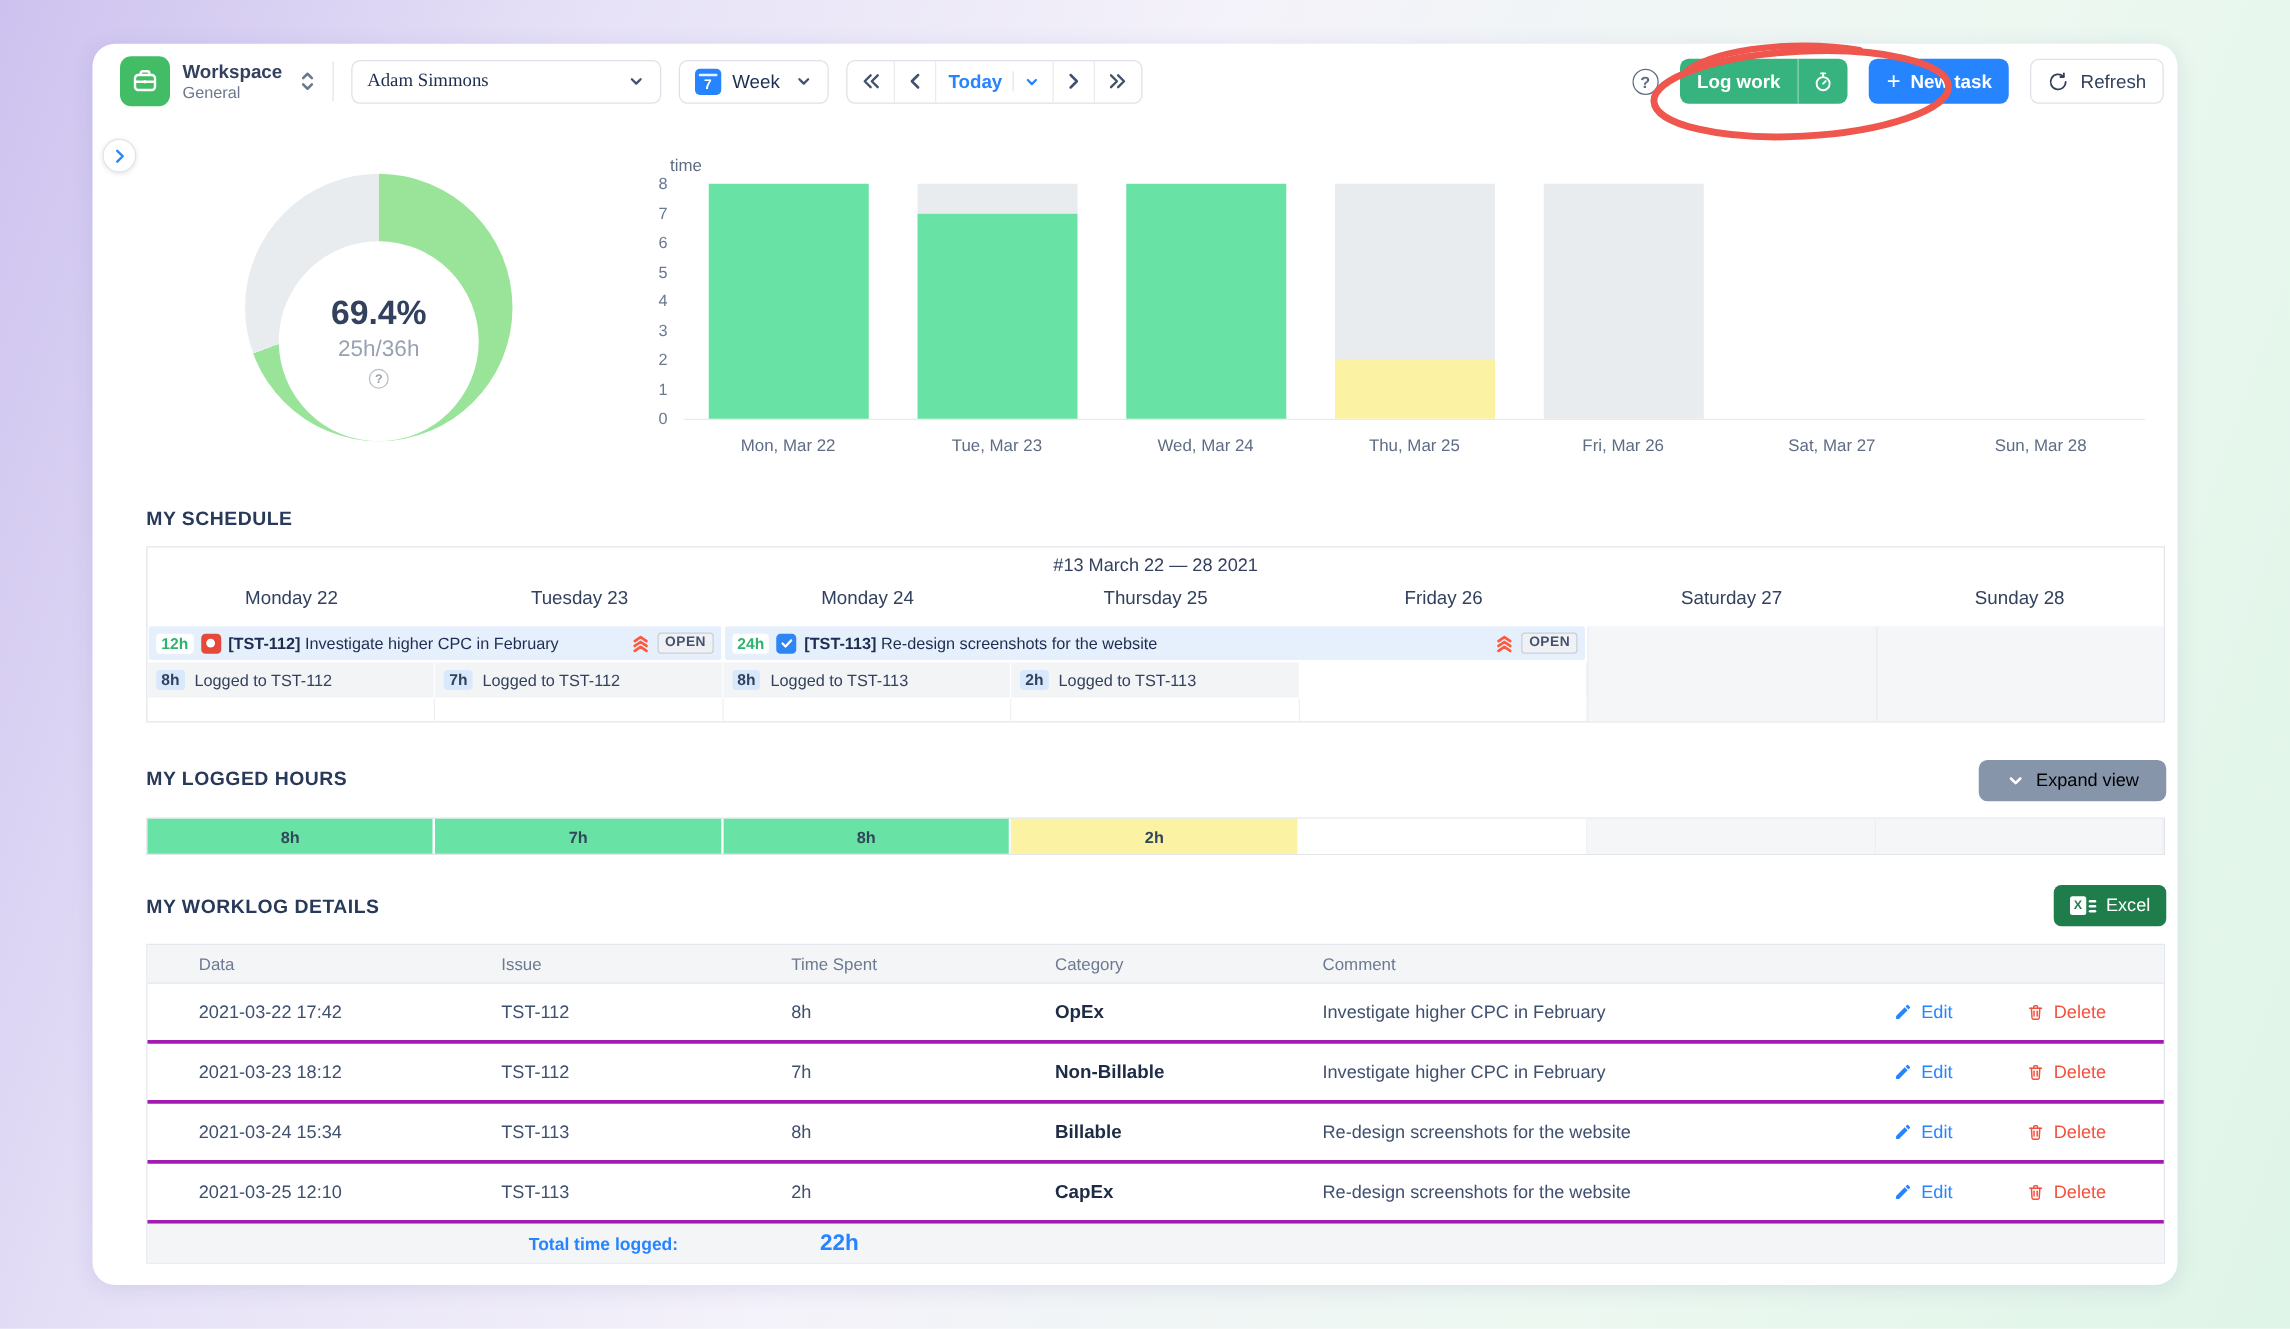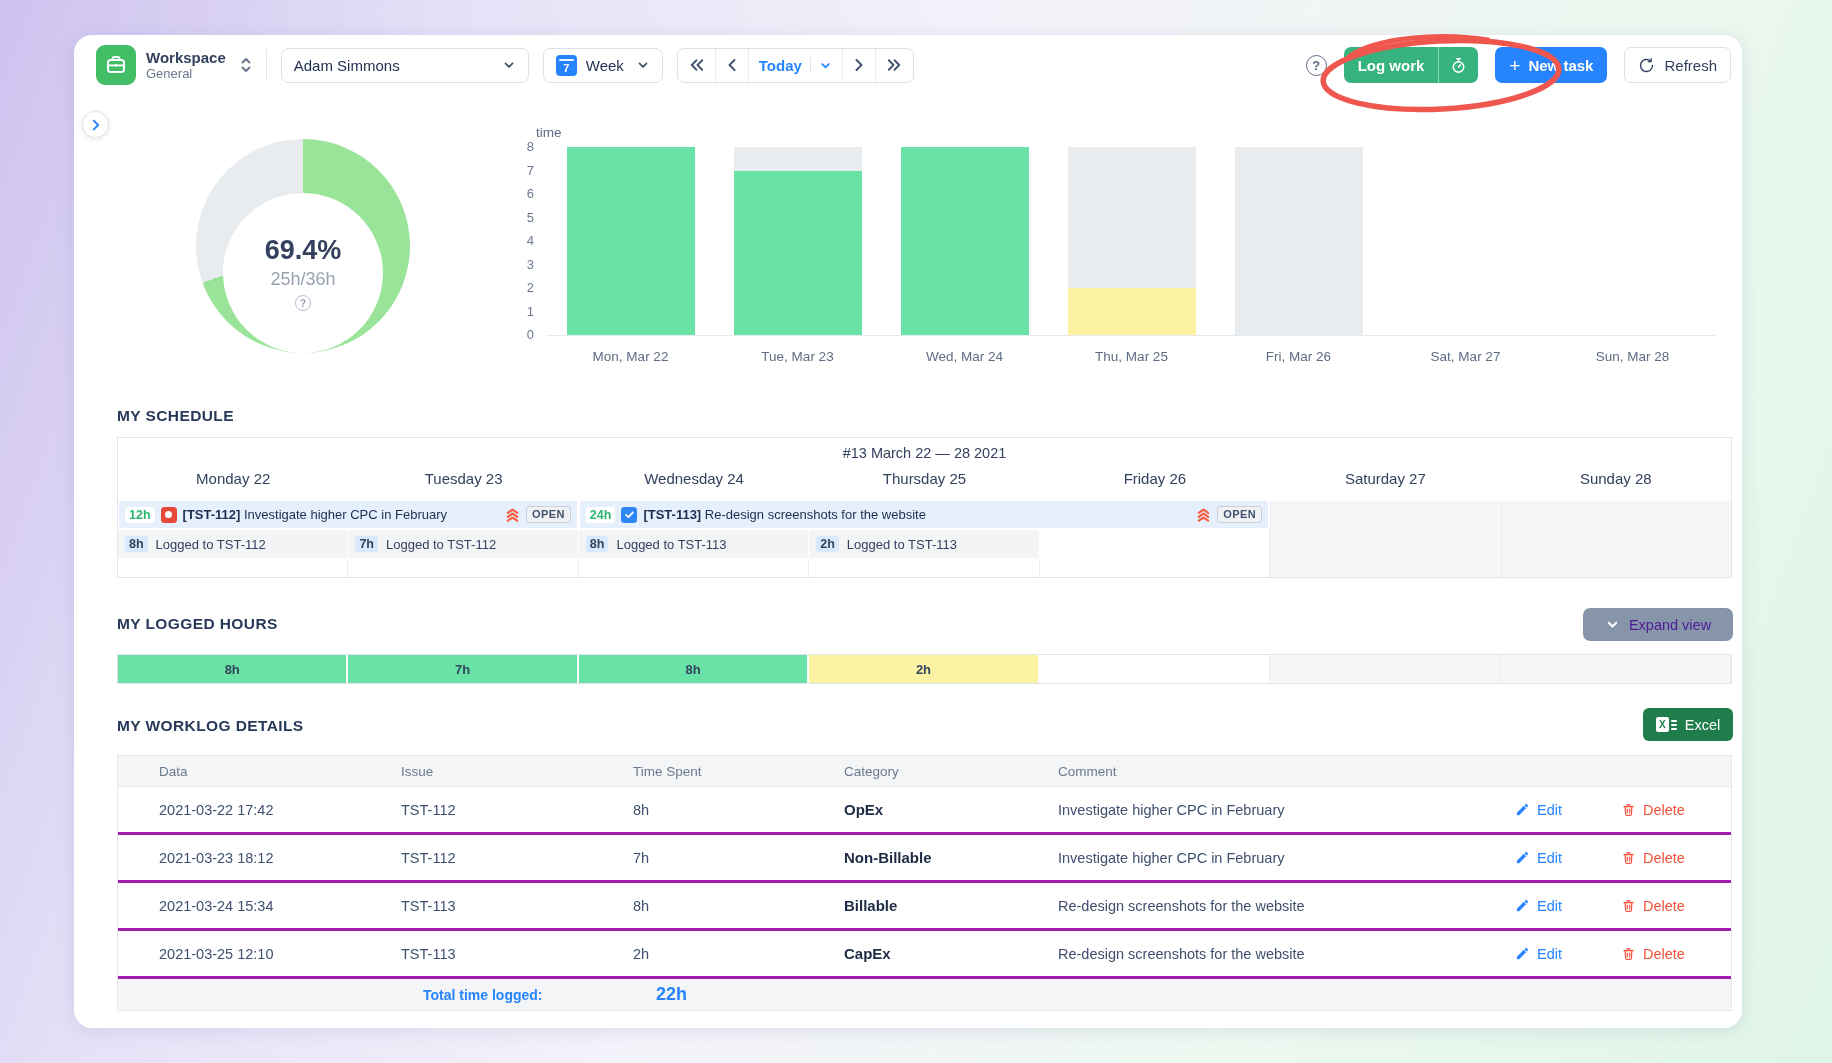--- a/index.html
+++ b/index.html
@@ -21,21 +21,21 @@
   .ws-icon { width:40px; height:40px; border-radius:9px; background:#42bd66; display:flex; align-items:center; justify-content:center; }
   .ws-title { font-size:15px; font-weight:700; color:#33415e; line-height:17px; }
   .ws-sub { font-size:13px; color:#6b778c; line-height:15px; }
   .ws-chevrons { color:#6b778c; margin-left:4px; }
   .tb-divider { width:1px; height:32px; background:#e3e6ec; }
   .select {
     height:35px; border:1px solid #dde1e8; border-radius:7px; background:#fff;
     display:flex; align-items:center; padding:0 12px; gap:9px; cursor:pointer; color:#1c2d4f; font-size:15px;
   }
   .select .chev { color:#42526e; margin-left:auto; }
-  .user-select { width:248px; }
+  .user-select { width:248px;font-family:Liberation Serif, serif; }
   .week-select { width:120px; }
   .cal-icon { width:21px; height:21px; border-radius:4px; background:#2684ff; color:#fff; font-size:11px; font-weight:700; display:flex; align-items:flex-end; justify-content:center; padding-bottom:2px; position:relative; }
   .cal-icon::before { content:""; position:absolute; top:4px; left:3px; right:3px; height:2px; background:rgba(255,255,255,.9); border-radius:1px; }
   .nav-group { height:35px; border:1px solid #dde1e8; border-radius:7px; background:#fff; display:flex; align-items:stretch; overflow:hidden; }
   .nav-btn { display:flex; align-items:center; padding:0 10px; color:#42526e; cursor:pointer; border-left:1px solid #e8ebf0; }
   .nav-btn:first-child { border-left:none; }
   .nav-today { gap:8px; }
   .nav-today .t-label { color:#2684ff; font-size:15px; font-weight:600; }
   .nav-today .t-div { width:1px; height:16px; background:#dfe3ea; }
   .help-icon { width:21px; height:21px; border-radius:50%; border:1.6px solid #5e6c84; color:#5e6c84; font-size:13px; font-weight:700; display:flex; align-items:center; justify-content:center; cursor:pointer; }
@@ -84,21 +84,21 @@
   .ev-key { font-weight:700; }
   .ev-right { margin-left:auto; display:flex; align-items:center; gap:6px; }
   .ev-status { background:#f0f1f4; border:1px solid #c9cfd8; border-radius:3px; font-size:11px; font-weight:700; letter-spacing:.4px; color:#42526e; padding:0px 5px; line-height:15px; }
   .sch-logged { position:absolute; top:92px; left:0; right:0; height:28px; display:flex; }
   .sch-lcell { width:14.2857%; height:28px; display:flex; align-items:center; gap:8px; padding:0 7px; font-size:13px; color:#33415e; border-right:1px solid #eceef2; }
   .sch-lcell.filled { background:#f3f4f6; border-right:1px solid #fff; cursor:pointer; }
   .l-hours { background:#d9e9fc; border-radius:3px; padding:1px 4px; font-size:12.5px; font-weight:600; color:#33415e; }
   .sch-empty { position:absolute; top:121px; left:0; right:0; bottom:0; display:flex; }
   .sch-ecell { width:14.2857%; border-right:1px solid #eef0f4; }
   
-  .exp-btn { position:absolute; left:1509px; top:573px; width:150px; height:33px; background:#8795ab; border:none; border-radius:7px; color:#4c1d95; font-size:14.5px; font-weight:500; display:flex; align-items:center; justify-content:center; gap:9px; cursor:pointer; font-family:inherit; }
+  .exp-btn { position:absolute; left:1509px; top:573px; width:150px; height:33px; background:#8795ab; border:none; border-radius:7px; color:#000000; font-size:14.5px; font-weight:500; display:flex; align-items:center; justify-content:center; gap:9px; cursor:pointer; font-family:inherit; }
   .lh-bar { position:absolute; left:43px; top:619px; width:1615px; height:30px; border:1px solid #e2e5ea; display:flex; background:#fff; }
   .lh-cell { width:14.2857%; display:flex; align-items:center; justify-content:center; font-size:13px; font-weight:700; color:#32465c; border-right:2px solid #fff; }
   .lh-cell:last-child { border-right:none; }
   .lh-green { background:#69e3a5; }
   .lh-yellow { background:#fbf2a3; }
   .lh-empty { background:#fff; border-right:1px solid #eceef2 !important; }
   .lh-weekend { background:#f5f6f8; border-right:1px solid #eceef2 !important; }
   
   .excel-btn { position:absolute; left:1569px; top:673px; width:90px; height:33px; background:#1f7d4c; border:none; border-radius:6px; color:#fff; font-size:14.5px; font-weight:500; display:flex; align-items:center; justify-content:center; gap:8px; cursor:pointer; font-family:inherit; }
   .xl-icon { display:flex; align-items:center; gap:2px; }
@@ -307,21 +307,21 @@
     </div>
 
   <div class="section-title" style="top:372px;">MY SCHEDULE</div>
   <div class="sch-table">
     <div class="sch-weekend"></div>
     <div class="sch-weekend-div"></div>
     <div class="sch-weeklabel">#13 March 22 — 28 2021</div>
     <div class="sch-days" id="schDays">
         <div class="sch-day">Monday 22</div>
         <div class="sch-day">Tuesday 23</div>
-        <div class="sch-day">Wednesday 24</div>
+        <div class="sch-day">Monday 24</div>
         <div class="sch-day">Thursday 25</div>
         <div class="sch-day">Friday 26</div>
         <div class="sch-day">Saturday 27</div>
         <div class="sch-day">Sunday 28</div>
       </div>
     <div class="sch-events" id="schEvents">
         <div class="sch-event" style="left: calc(0% + 1px); width: calc(28.5714% - 3px);">
           <span class="ev-hours">12h</span>
           <span class="ev-icon bug"></span>
           <span class="ev-text"><span class="ev-key">[TST-112]</span> Investigate higher CPC in February</span>

